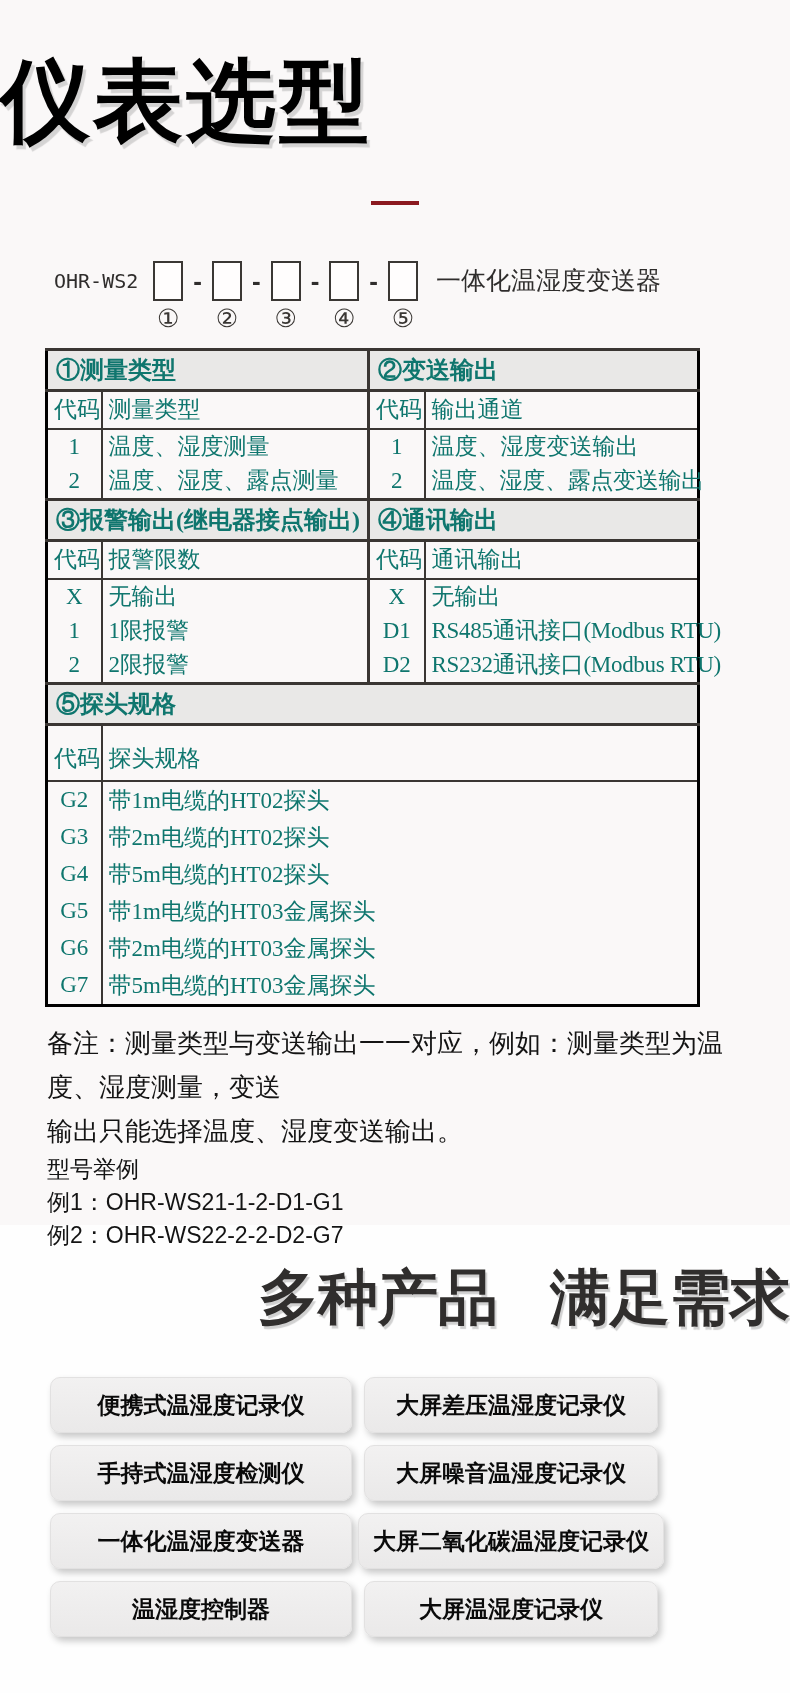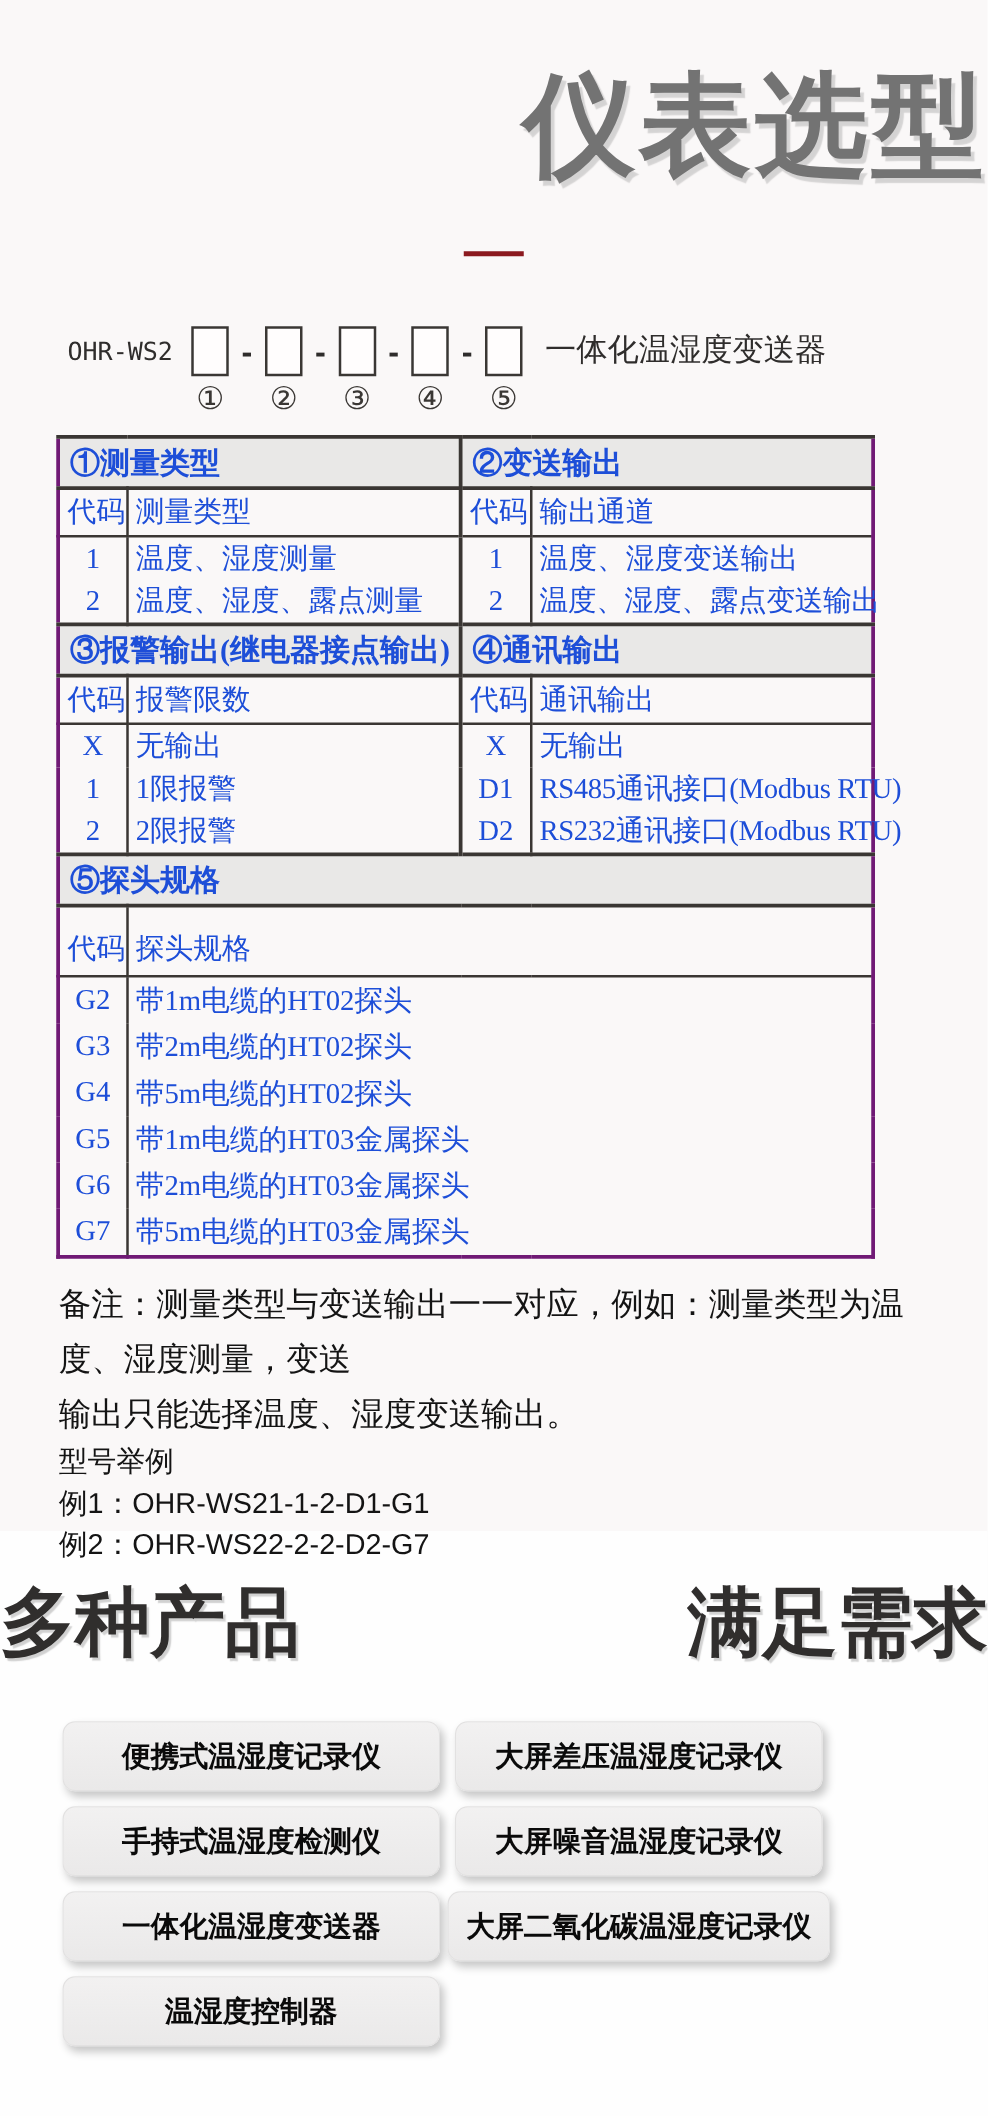--- a/index.html
+++ b/index.html
@@ -6,24 +6,24 @@
   body{
     width:790px;height:1693px;overflow:hidden;background:#ffffff;
     font-family:"Liberation Sans","DejaVu Sans",sans-serif;
     -webkit-font-smoothing:antialiased;
   }
   .top-section{background:#faf8f8;height:1225px;box-sizing:border-box;padding-top:54px;}
   .bottom-section{background:#fefefe;height:468px;box-sizing:border-box;padding-top:40px;}
 
   
   .page-title{
-    margin:0;text-align:right;
+    margin:0;text-align:left;
     font-family:"Liberation Sans","DejaVu Sans",sans-serif;
     font-weight:900;font-size:90px;line-height:1.05;letter-spacing:3px;
-    color:#737373;text-shadow:3px 4px 1px rgba(0,0,0,0.15);
+    color:#000000;text-shadow:3px 4px 1px rgba(0,0,0,0.15);
   }
   .title-divider{width:48px;height:4px;background:#8b191f;margin:52px auto 0;}
 
   
   .model-row{display:flex;align-items:flex-start;margin:56px 0 0 54px;}
   .m-prefix{
     font-family:"DejaVu Sans Mono","Liberation Mono",monospace;
     font-size:20px;line-height:40px;font-weight:500;letter-spacing:0px;
     color:#2f2d2c;margin-right:13px;white-space:nowrap;
   }
@@ -35,22 +35,22 @@
   }
   .m-dash{font-size:26px;line-height:40px;font-weight:600;color:#2f2d2c;margin:0 8px;}
   .m-suffix{
     font-family:"Liberation Serif","DejaVu Serif",serif;
     font-size:25px;line-height:40px;font-weight:500;color:#2f2d2c;margin-left:16px;white-space:nowrap;
   }
 
   
   table.sel{
     border-collapse:collapse;table-layout:fixed;width:652px;margin:17px 0 0 45px;
-    border:3px solid #701a75;
-    font-family:"Liberation Serif","DejaVu Serif",serif;color:#1d4ed8;
+    border:3px solid #000000;
+    font-family:"Liberation Serif","DejaVu Serif",serif;color:#0f766e;
   }
   table.sel td{padding:0 6px;font-size:23px;overflow:visible;white-space:nowrap;}
   tr.sec td{
     background:#e9e8e7;font-size:24px;font-weight:600;height:38px;
     border-top:3px solid #3a3633;border-bottom:3px solid #3a3633;padding-left:8px;
   }
   tr.sub td{height:36px;border-bottom:2px solid #3a3633;}
   tr.dat td{height:34px;}
   tr.g td{height:37px;}
   td.code{text-align:center;padding:0 2px;font-size:22px;}
@@ -61,21 +61,21 @@
   td.lbl5{padding-left:16px;}
   td.fit{font-size:22px;letter-spacing:-0.3px;}
 
   
   .notes{margin:14px 46px 0 47px;color:#141414;}
   .nline{font-size:26px;line-height:44px;}
   .ex{font-size:23px;line-height:33px;font-weight:500;}
 
   
   .big-heading{
-    display:flex;justify-content:space-between;gap:52px;
+    display:flex;justify-content:flex-end;gap:52px;
     font-weight:900;font-size:60px;line-height:1.1;color:#302e2d;
     text-shadow:2px 3px 1px rgba(0,0,0,0.18);
   }
   .btn-grid{
     display:grid;grid-template-columns:302px 294px;
     column-gap:78px;row-gap:18px;margin:46px 0 0 50px;gap:12px;
   }
   .pbtn{
     justify-self:center;min-width:100%;width:max-content;box-sizing:border-box;
     height:56px;padding:0 14px;border-radius:10px;
@@ -233,15 +233,16 @@
   </div>
 
   <div class="btn-grid">
     <div class="pbtn">便携式温湿度记录仪</div>
     <div class="pbtn">大屏差压温湿度记录仪</div>
     <div class="pbtn">手持式温湿度检测仪</div>
     <div class="pbtn">大屏噪音温湿度记录仪</div>
     <div class="pbtn">一体化温湿度变送器</div>
     <div class="pbtn">大屏二氧化碳温湿度记录仪</div>
     <div class="pbtn">温湿度控制器</div>
+    <div class="pbtn">大屏温湿度记录仪</div>
   </div>
 
 </div>
 
 </body></html>

